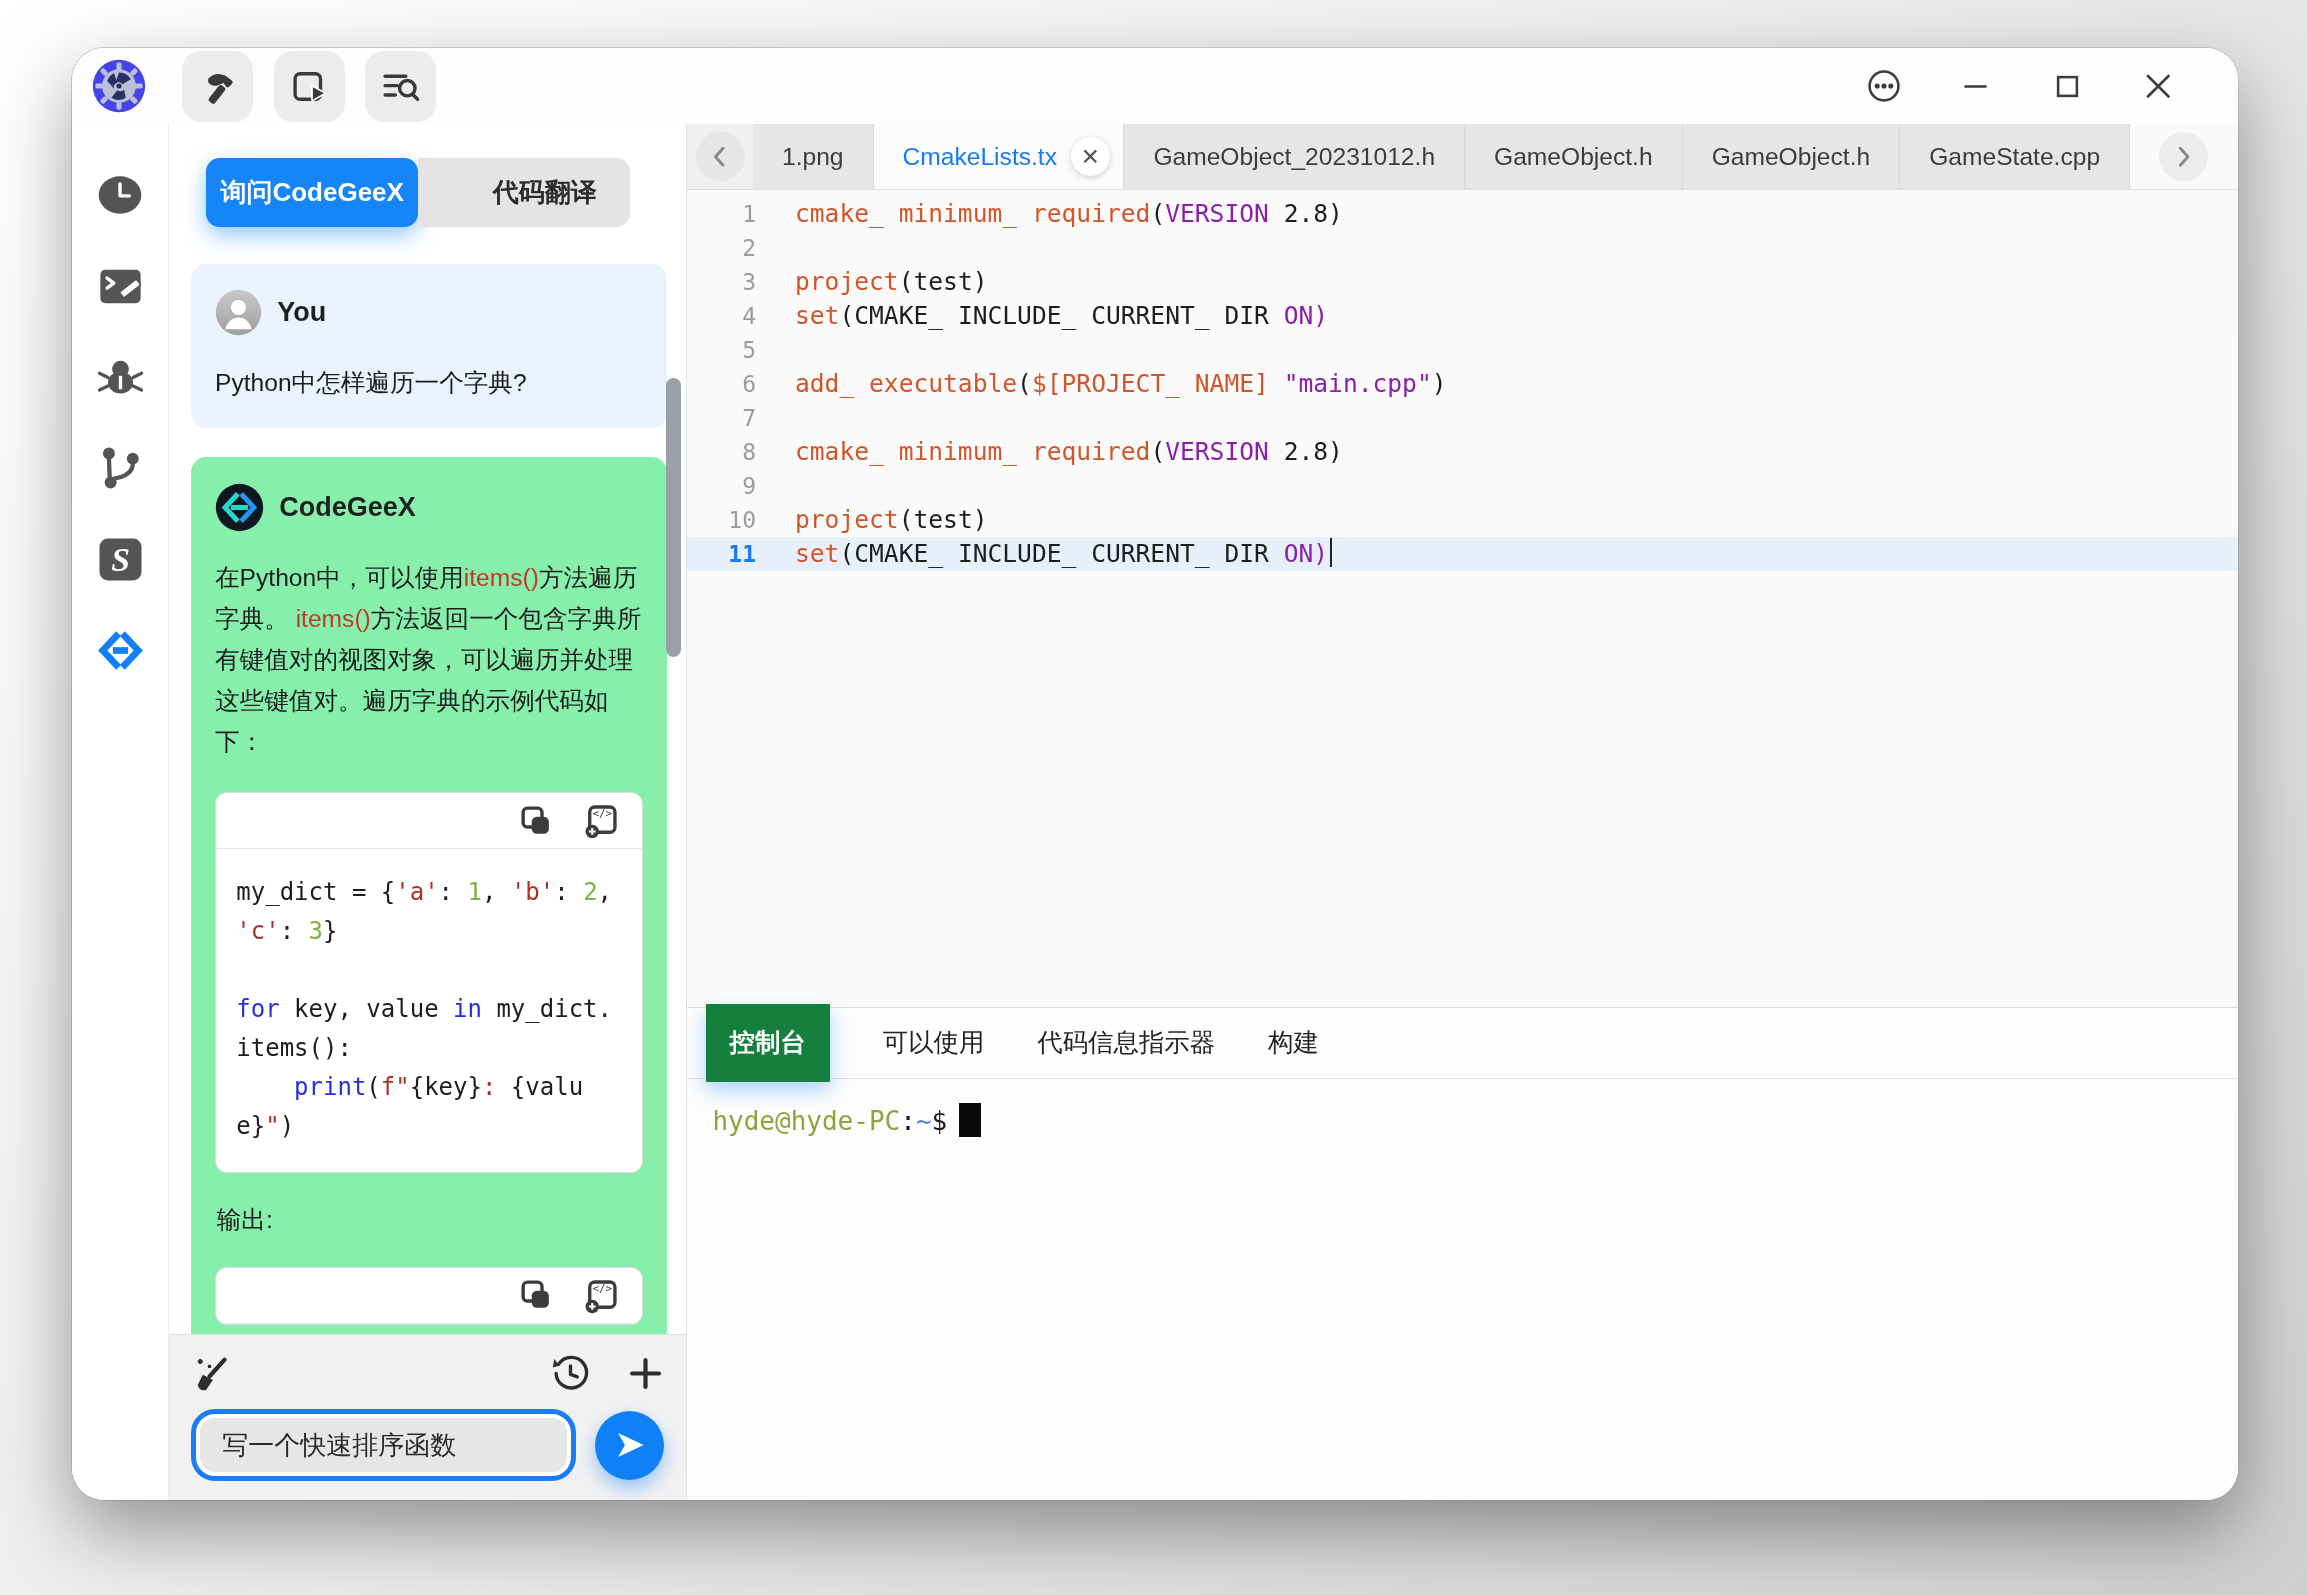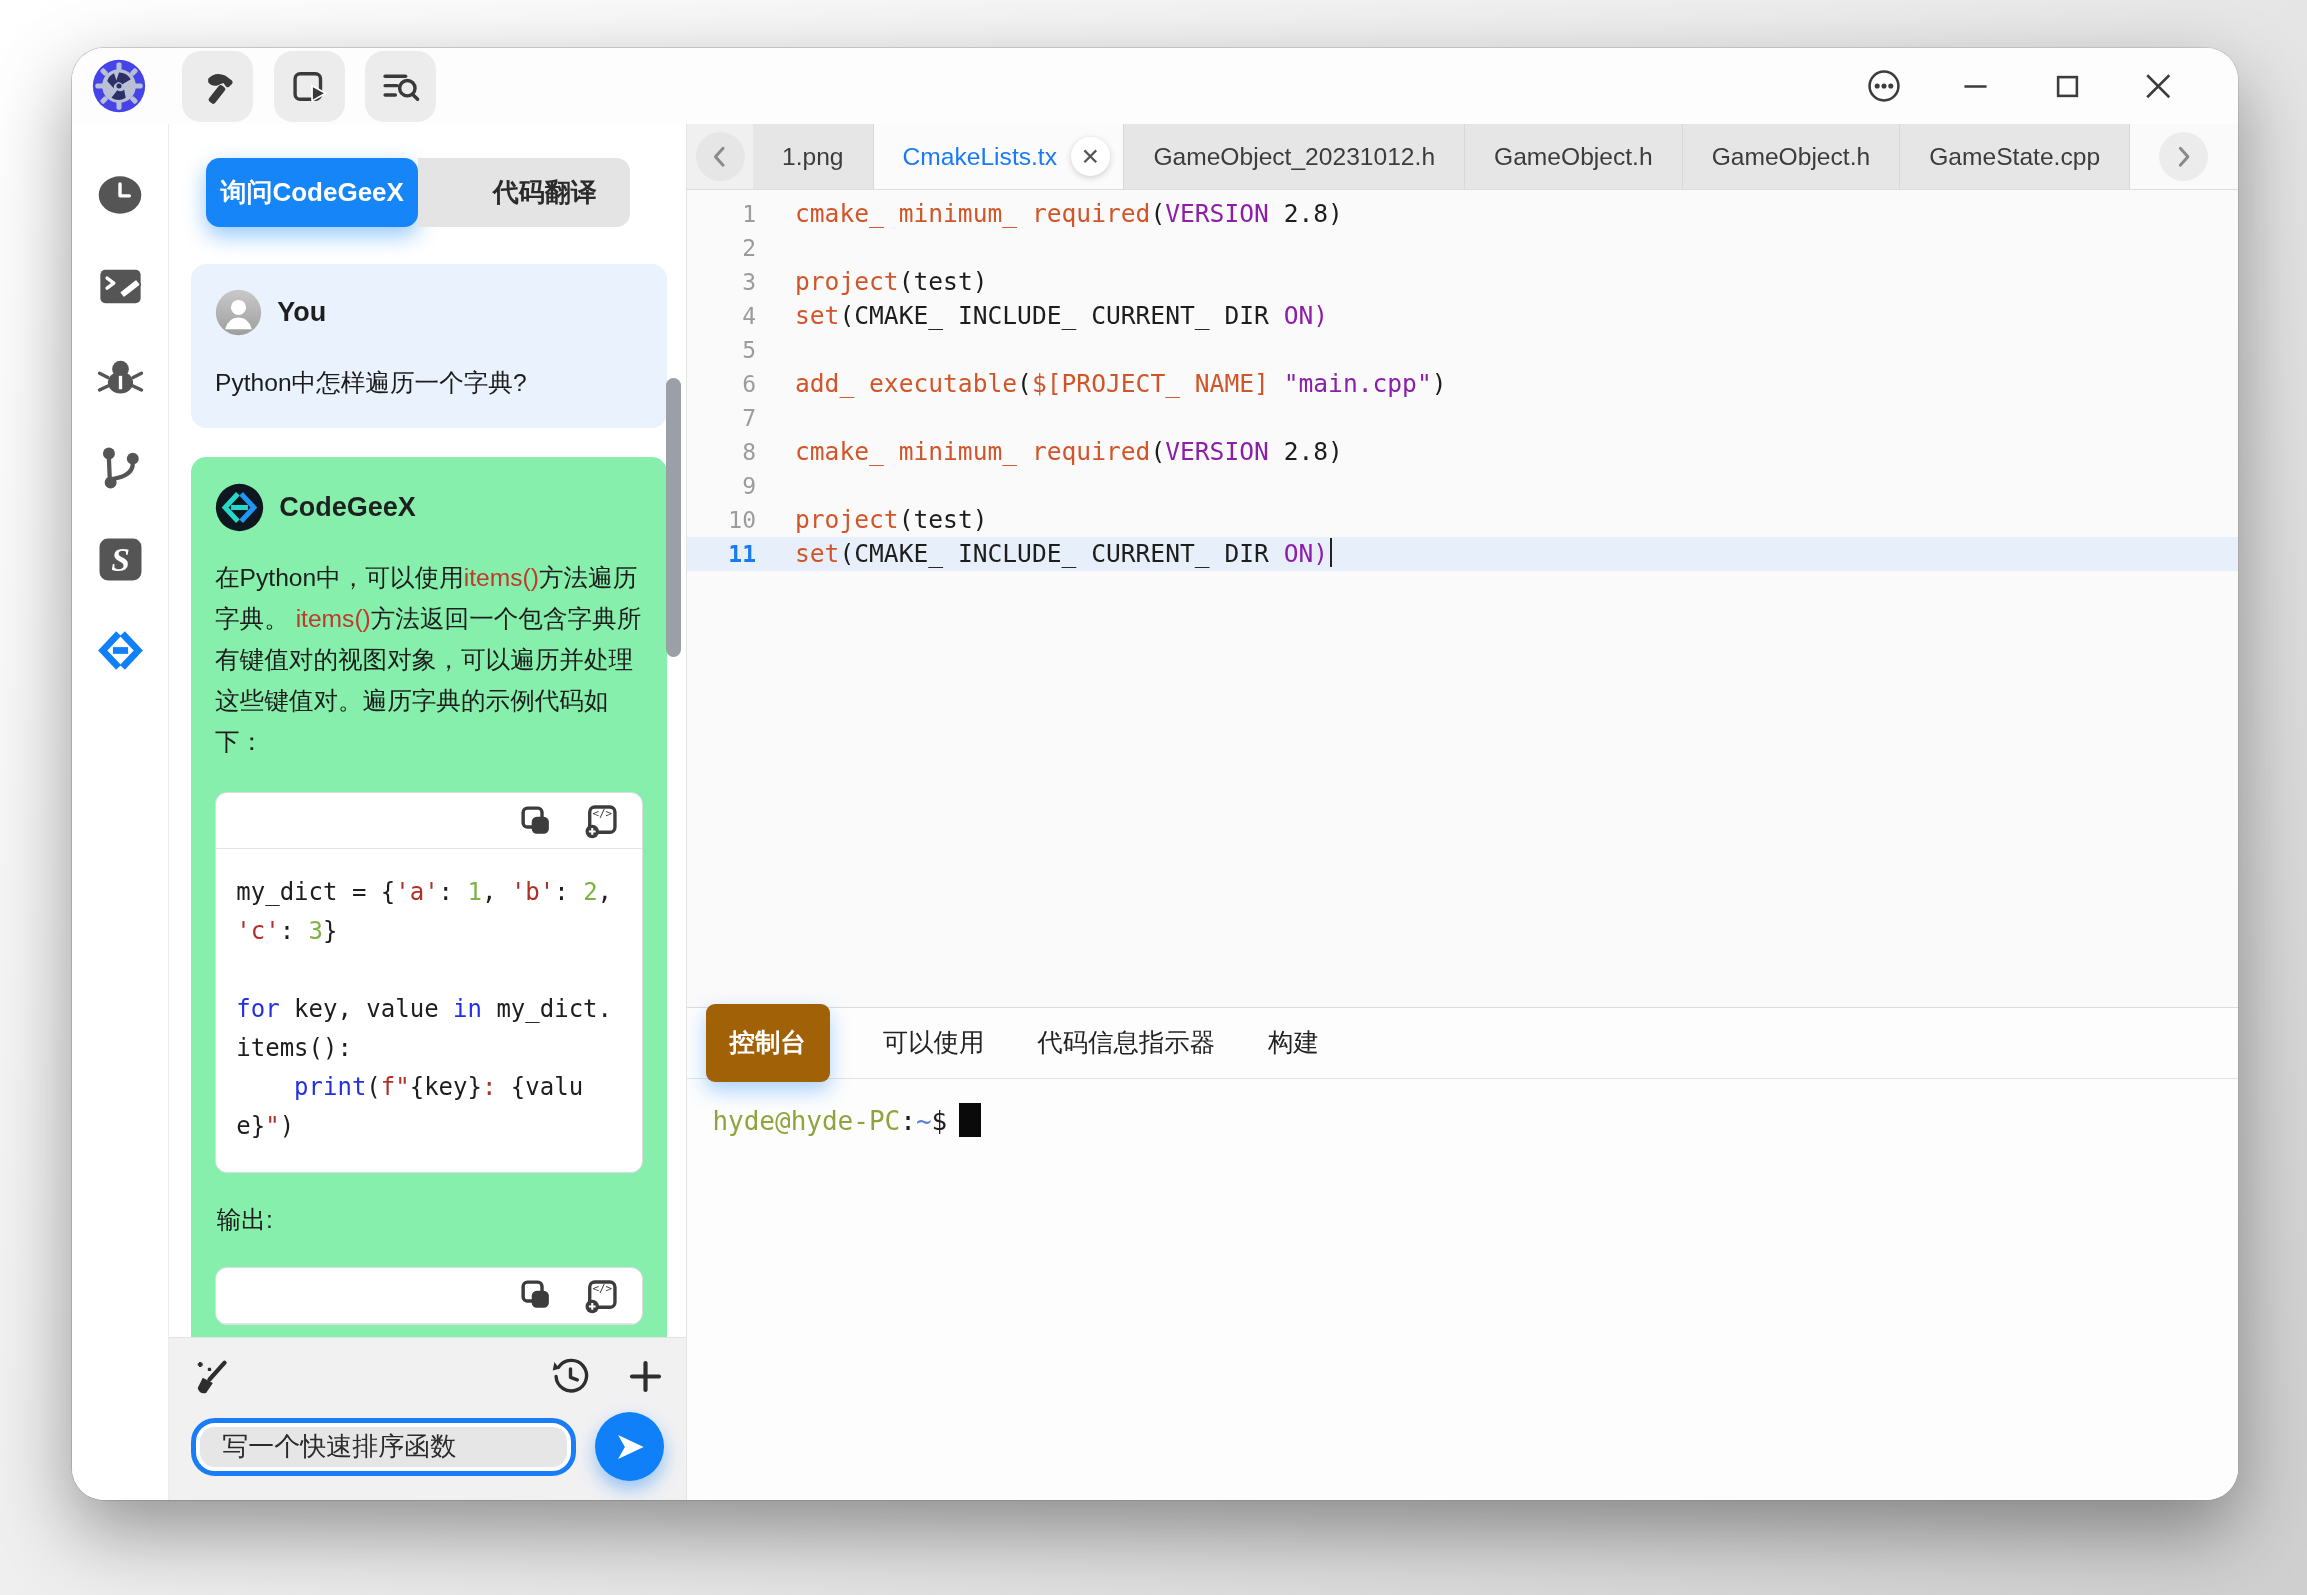--- a/index.html
+++ b/index.html
@@ -64,21 +64,21 @@
   .sg-tblue { color:#5a7ed8; }
 
   .chat-scrollthumb { position:absolute; right:5.1px; top:254px; width:15.2px; height:279px; border-radius:8.5px; background:#9aa0a6; }
 
   .chat-input-area { flex:0 0 auto; background:#f1f1f2; border-top:0.8px solid #e2e2e2; padding:15.2px 22px 18.6px 22px; }
   .cia-toolbar { display:flex; align-items:center; height:47px; margin-bottom:12px; }
   .cia-toolbar .sp { flex:1; }
   .cia-ic { margin-left:37px; display:flex; cursor:pointer; }
   .cia-row { display:flex; align-items:center; }
   .chat-inputwrap { flex:1; border:5.1px solid #1a7df8; border-radius:24px; background:#ffffff; padding:4.2px; }
-  .chat-input { width:100%; height:40px; border:0; outline:none; background:#e6e6e6; border-radius:14.4px; font-size:26px; padding:0 22px; color:#2a2a2a; font-family:inherit; }
+  .chat-input { width:100%; height:54px; border:0; outline:none; background:#e6e6e6; border-radius:14.4px; font-size:26px; padding:0 22px; color:#2a2a2a; font-family:inherit; }
   .send-btn { width:69px; height:69px; border-radius:50%; background:#1080f8; margin-left:18.6px; display:flex; align-items:center; justify-content:center; cursor:pointer; box-shadow:0 8.5px 18.6px rgba(16,128,248,.4); flex:0 0 auto; }
 
   
   .editorpane { flex:1; min-width:0; display:flex; flex-direction:column; background:#fafafa; }
   .tabbar { height:66px; flex:0 0 auto; background:#f0f0f0; border-bottom:0.8px solid #dedede; display:flex; align-items:stretch; }
   .tab-nav { width:66px; display:flex; align-items:center; justify-content:center; flex:0 0 auto; cursor:pointer; }
   .tab-nav .circ { width:49px; height:49px; border-radius:50%; background:#e6e6e6; display:flex; align-items:center; justify-content:center; }
   .etab { display:flex; align-items:center; padding:0 29px; font-size:24.6px; color:#3c3c3c; background:#e6e6e6; border-right:0.8px solid #d8d8d8; cursor:pointer; white-space:nowrap; }
   .etab.active { background:#fbfbfb; color:#1a7af5; }
   .etab .closec { width:39px; height:39px; border-radius:50%; background:#fff; box-shadow:0 1.7px 6.8px rgba(0,0,0,.18); display:flex; align-items:center; justify-content:center; margin-left:13.6px; margin-right:-15.2px; }
@@ -91,21 +91,21 @@
   .code-line .ln { width:91px; flex:0 0 auto; text-align:right; padding-right:22px; color:#9c9c9c; font-size:23px; font-family:"DejaVu Sans Mono","Liberation Mono",monospace; }
   .code-line .lc { flex:1; padding-left:17px; font-family:"DejaVu Sans Mono","Liberation Mono",monospace; }
   .code-line.cur { background:#e7f0fa; }
   .code-line.cur .ln { color:#1a7af5; font-weight:700; }
   .caret { display:inline-block; width:2.5px; height:29px; background:#222; vertical-align:-5.1px; margin-left:1.7px; }
 
   
   .consolepanel { height:493px; flex:0 0 auto; border-top:0.8px solid #dcdcdc; background:#fdfdfd; display:flex; flex-direction:column; }
   .con-tabs { height:71px; flex:0 0 auto; display:flex; align-items:center; padding-left:18.6px; border-bottom:0.8px solid #e2e2e2; }
   .con-tab { font-size:25.4px; color:#222; margin-right:53px; cursor:pointer; padding:10.2px 0; }
-  .con-tab.active { background:#a16207; color:#fff; border-radius:9px; padding:22px 24px; box-shadow:0 8.5px 20.3px rgba(21,133,248,.35); font-weight:700; }
+  .con-tab.active { background:#15803d; color:#fff; border-radius:0; padding:22px 24px; box-shadow:0 8.5px 20.3px rgba(21,133,248,.35); font-weight:700; }
   .terminal { flex:1; padding:24px 25.4px; font-size:26px; line-height:37px; }
   .cursor-block { display:inline-block; width:22px; height:34px; background:#0a0a0a; vertical-align:-6.8px; margin-left:12px; }
 
   
   .statusbar { height:49px; flex:0 0 auto; background:#f6f6f7; border-top:0.8px solid #e4e4e4; display:flex; align-items:center; justify-content:flex-end; padding-right:78px; font-size:24px; color:#2e2e2e; }
   .sb-item { display:flex; align-items:center; }
   .sb-sep { width:0.8px; height:29px; background:#d9d9d9; margin:0 39px; }
   .sb-chev { margin-left:12px; display:flex; }
 
   svg { display:block; }

